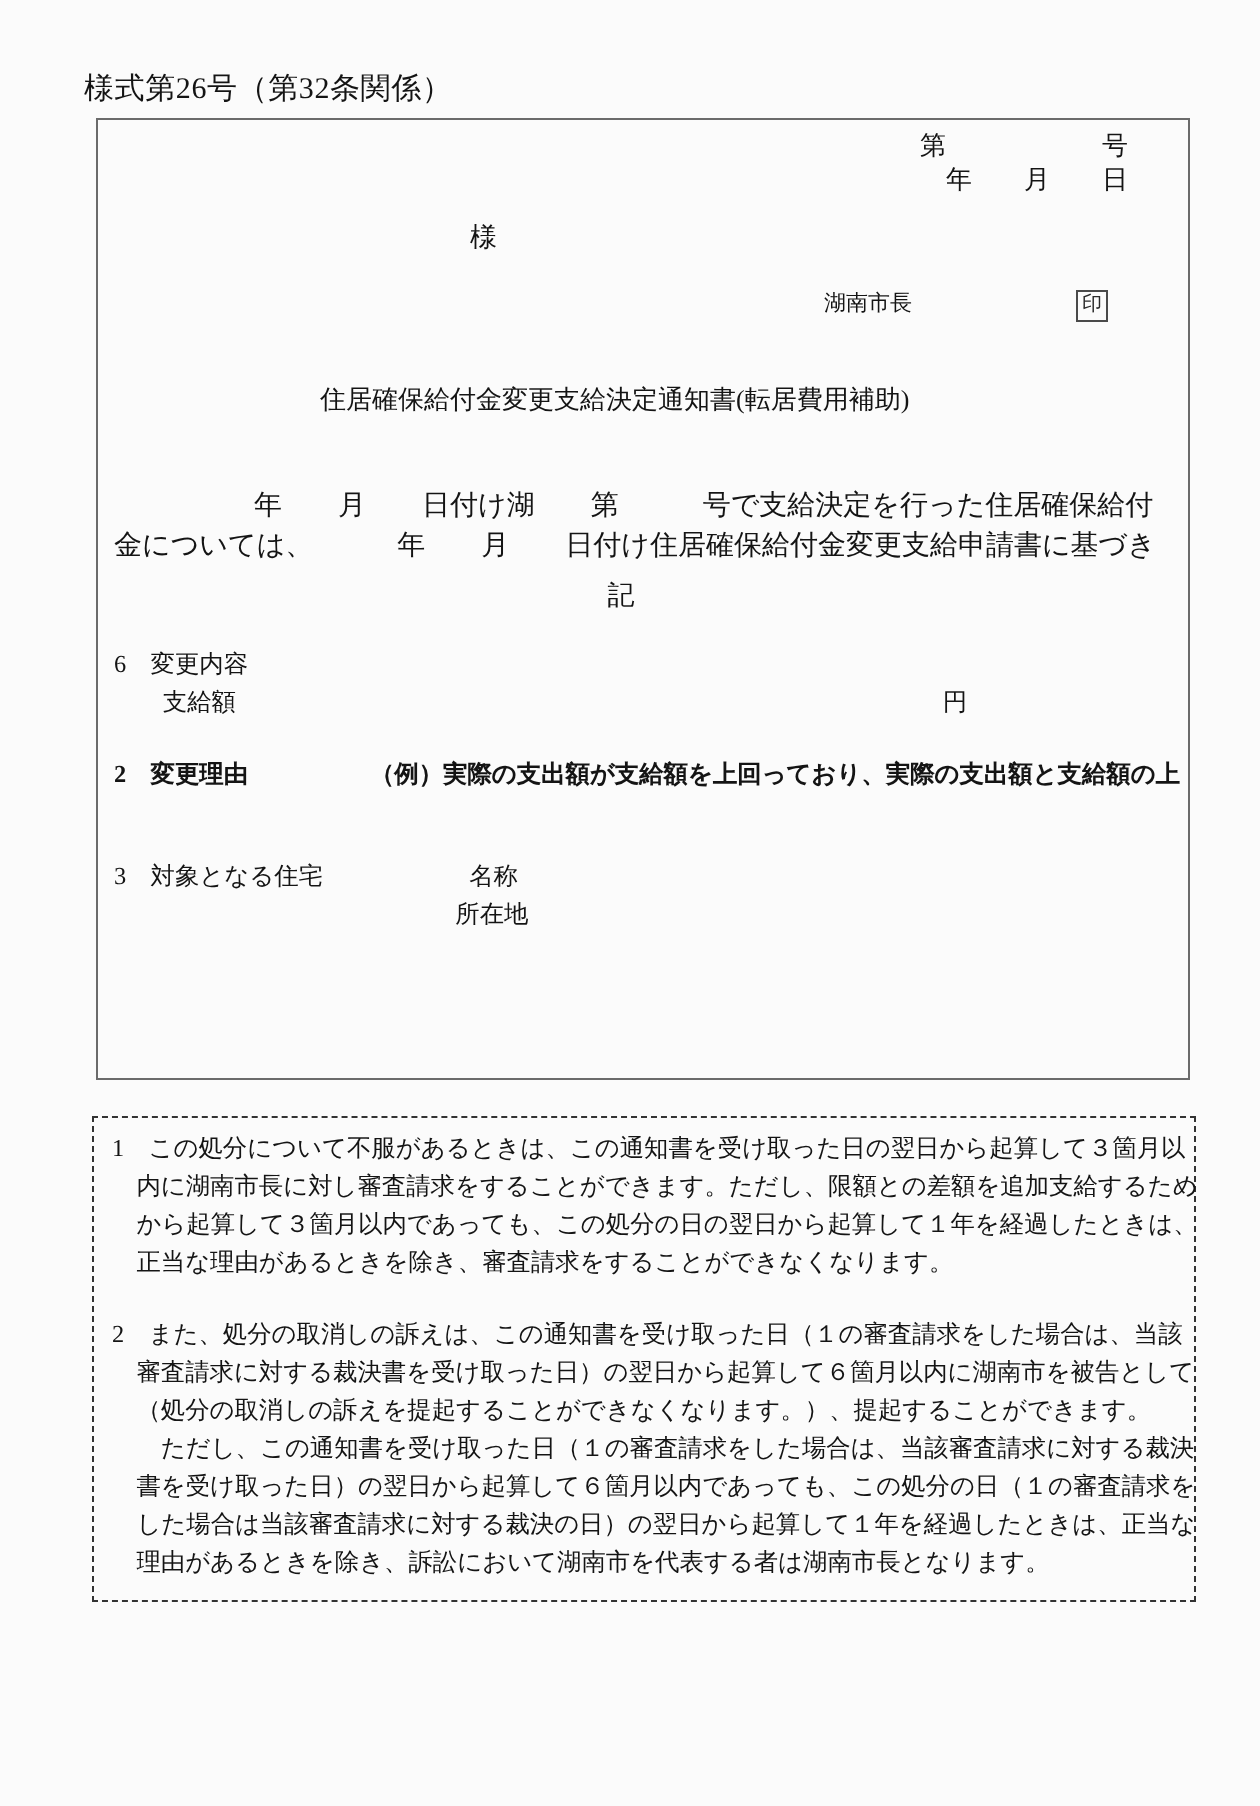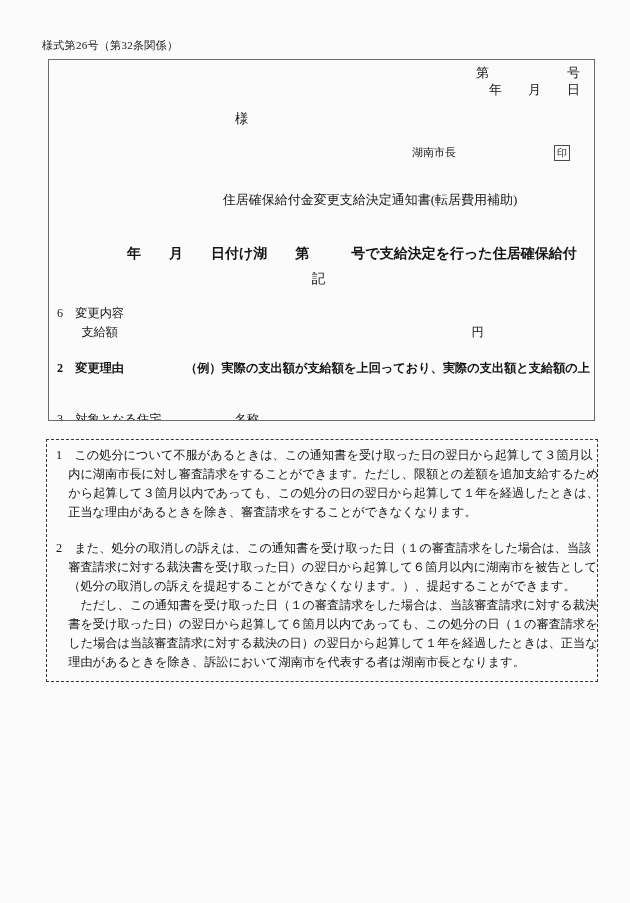--- a/index.html
+++ b/index.html
@@ -7,33 +7,33 @@
     width: 630px; height: 903px;
     background: #fbfbfb;
     color: #141414;
     font-family: "Liberation Serif", "DejaVu Serif", serif;
     overflow: hidden;
   }
   .page { position: relative; width: 630px; height: 903px; }
 
   .form-label {
     margin: 38px 0 0 42px;
-    font-size: 11px;
+    font-size: 15px;
     line-height: 15px;
     letter-spacing: 0.3px;
     white-space: pre;
   }
 
   
   .notice-box {
     box-sizing: border-box;
-    width: 547px; height: 362px;
+    width: 547px; height: 481px;
     margin: 6px 12px 0 48px;
     border: 1px solid #6b6b6b;
-    padding: 4px 14px 0 8px;
+    padding: 4px 30px 0 8px;
     font-size: 13px;
     overflow: hidden;
   }
   .line-docno, .line-date {
     text-align: right;
     line-height: 17px;
     white-space: pre;
   }
   .line-sama {
     margin: 12px 0 0 178px;
@@ -58,27 +58,25 @@
     justify-content: center;
     font-size: 10px;
     color: #2b2b2b;
     line-height: 1;
   }
   .doc-title {
     margin: 30px 0 0 103px;
     font-size: 13px;
     line-height: 17px;
     white-space: pre;
-    text-align: center;
   }
   .doc-body {
     margin-top: 36px;
     font-size: 14px;
     line-height: 19.5px;
-    font-weight: bold;
   }
   .doc-body div { white-space: pre; }
   .record-heading {
     margin-top: 6px;
     text-align: center;
     line-height: 17px;
     font-size: 13.5px;
   }
   .doc-item {
     font-size: 12.2px;
@@ -119,20 +117,21 @@
 
     <div class="line-mayor">
       <span class="issuer">湖南市長</span>
       <span class="seal">印</span>
     </div>
 
     <div class="doc-title">住居確保給付金変更支給決定通知書(転居費用補助)</div>
 
     <div class="doc-body">
         <div>　　　　　年　　月　　日付け湖　　第　　　号で支給決定を行った住居確保給付</div>
+        <div>金については、　　　年　　月　　日付け住居確保給付金変更支給申請書に基づき</div>
       </div>
 
     <div class="record-heading">記</div>
 
     <div class="doc-item i1">
         <div>6　変更内容</div>
         <div>　　支給額　　　　　　　　　　　　　　　　　　　　　　　　　　　　　円</div>
       </div>
 
     <div class="doc-item i2">

